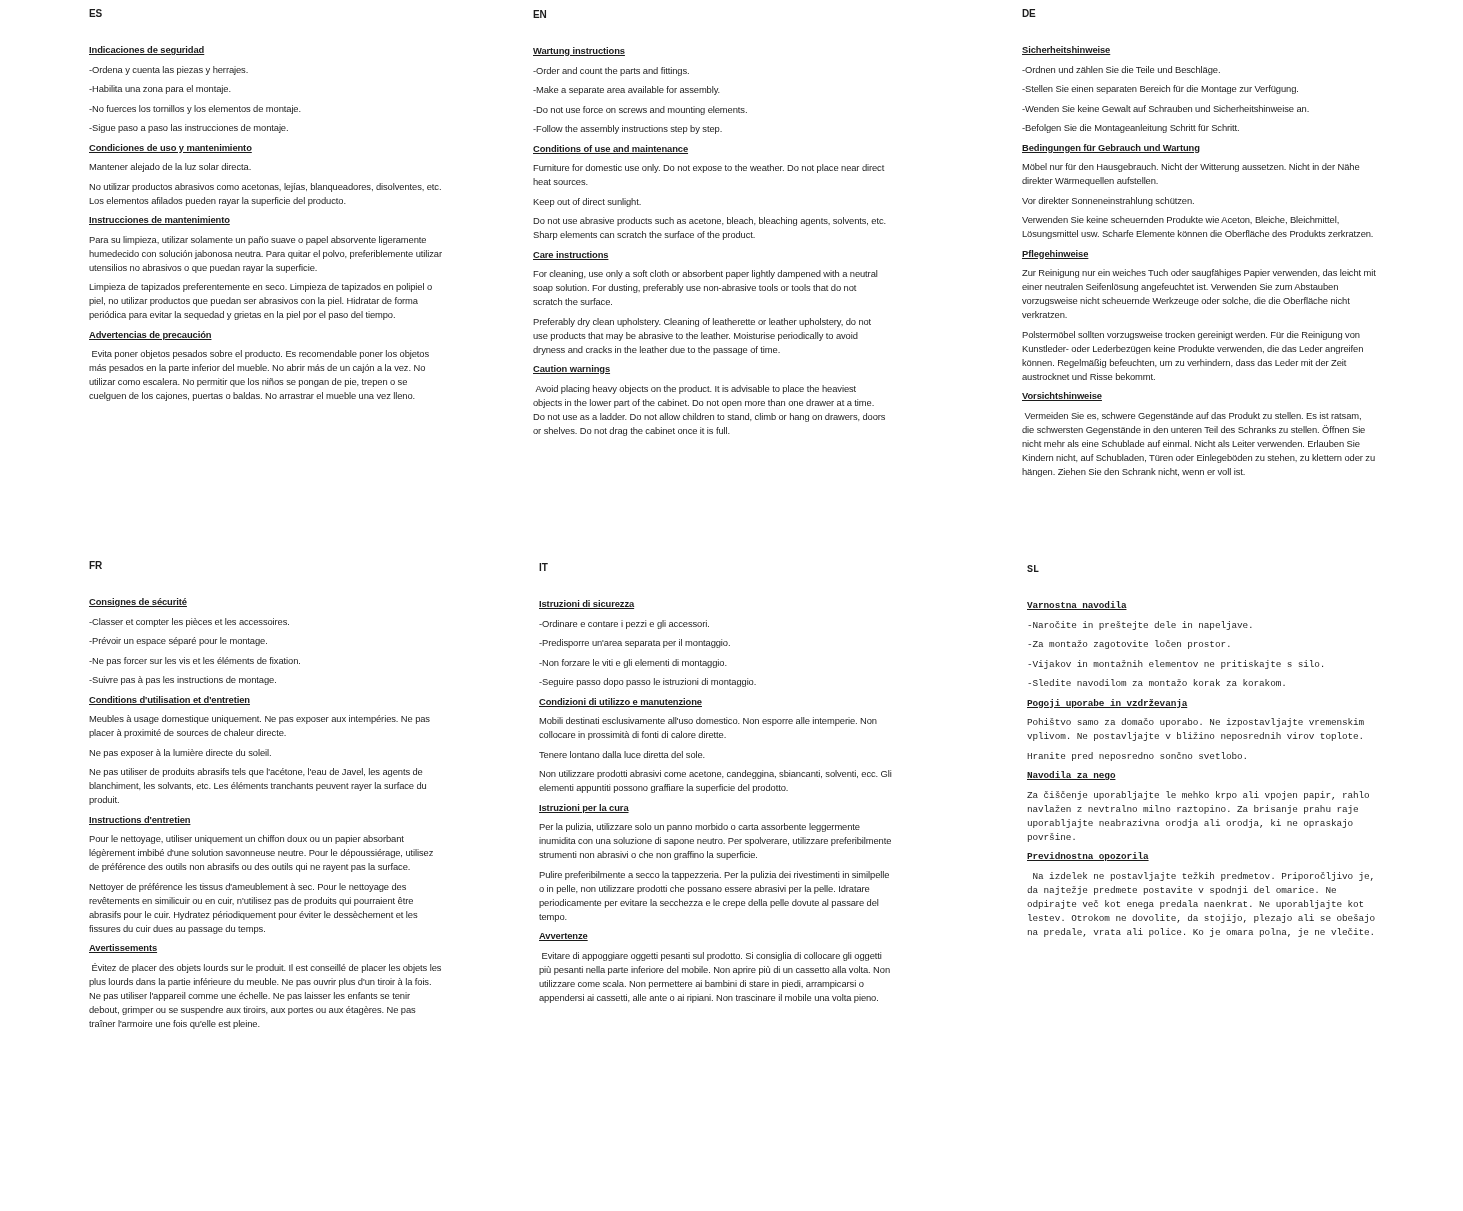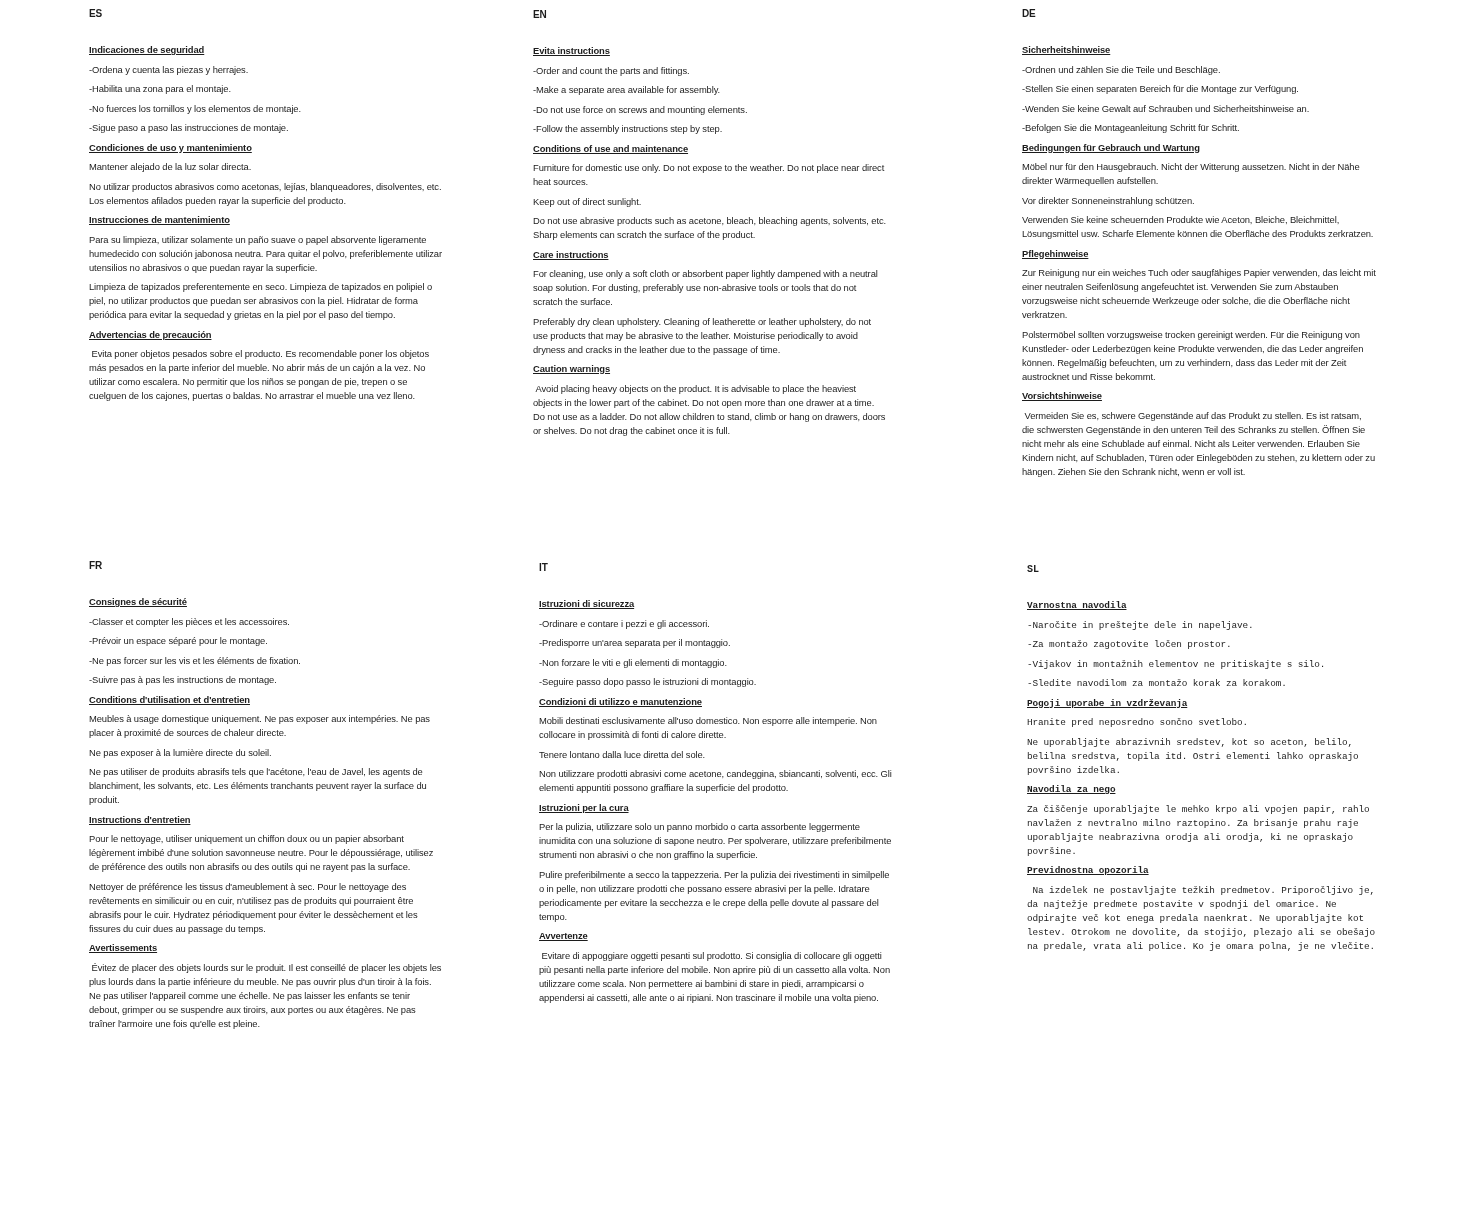--- a/index.html
+++ b/index.html
@@ -68,21 +68,21 @@
         <p class="para">Para su limpieza, utilizar solamente un paño suave o papel absorvente ligeramente humedecido con solución jabonosa neutra. Para quitar el polvo, preferiblemente utilizar utensilios no abrasivos o que puedan rayar la superficie.</p>
         <p class="para">Limpieza de tapizados preferentemente en seco. Limpieza de tapizados en polipiel o piel, no utilizar productos que puedan ser abrasivos con la piel. Hidratar de forma periódica para evitar la sequedad y grietas en la piel por el paso del tiempo.</p>
         <h3 class="heading">Advertencias de precaución</h3>
         <p class="para"> Evita poner objetos pesados sobre el producto. Es recomendable poner los objetos más pesados en la parte inferior del mueble. No abrir más de un cajón a la vez. No utilizar como escalera. No permitir que los niños se pongan de pie, trepen o se cuelguen de los cajones, puertas o baldas. No arrastrar el mueble una vez lleno.</p>
       </div>
   </section>
 
   <section class="col sec-en">
     <div class="lang-label">EN</div>
     <div class="blocks">
-        <h3 class="heading">Evita instructions</h3>
+        <h3 class="heading">Wartung instructions</h3>
         <p class="para">-Order and count the parts and fittings.</p>
         <p class="para">-Make a separate area available for assembly.</p>
         <p class="para">-Do not use force on screws and mounting elements.</p>
         <p class="para">-Follow the assembly instructions step by step.</p>
         <h3 class="heading">Conditions of use and maintenance</h3>
         <p class="para">Furniture for domestic use only. Do not expose to the weather. Do not place near direct heat sources.</p>
         <p class="para">Keep out of direct sunlight.</p>
         <p class="para">Do not use abrasive products such as acetone, bleach, bleaching agents, solvents, etc. Sharp elements can scratch the surface of the product.</p>
         <h3 class="heading">Care instructions</h3>
         <p class="para">For cleaning, use only a soft cloth or absorbent paper lightly dampened with a neutral soap solution. For dusting, preferably use non-abrasive tools or tools that do not scratch the surface.</p>
@@ -154,22 +154,22 @@
 
   <section class="col sec-sl">
     <div class="lang-label">SL</div>
     <div class="blocks">
         <h3 class="heading">Varnostna navodila</h3>
         <p class="para">-Naročite in preštejte dele in napeljave.</p>
         <p class="para">-Za montažo zagotovite ločen prostor.</p>
         <p class="para">-Vijakov in montažnih elementov ne pritiskajte s silo.</p>
         <p class="para">-Sledite navodilom za montažo korak za korakom.</p>
         <h3 class="heading">Pogoji uporabe in vzdrževanja</h3>
+        <p class="para">Pohištvo samo za domačo uporabo. Ne izpostavljajte vremenskim vplivom. Ne postavljajte v bližino neposrednih virov toplote.</p>
         <p class="para">Hranite pred neposredno sončno svetlobo.</p>
-        <p class="para">Ne uporabljajte abrazivnih sredstev, kot so aceton, belilo, belilna sredstva, topila itd. Ostri elementi lahko opraskajo površino izdelka.</p>
         <h3 class="heading">Navodila za nego</h3>
         <p class="para">Za čiščenje uporabljajte le mehko krpo ali vpojen papir, rahlo navlažen z nevtralno milno raztopino. Za brisanje prahu raje uporabljajte neabrazivna orodja ali orodja, ki ne opraskajo površine.</p>
         <h3 class="heading">Previdnostna opozorila</h3>
         <p class="para"> Na izdelek ne postavljajte težkih predmetov. Priporočljivo je, da najtežje predmete postavite v spodnji del omarice. Ne odpirajte več kot enega predala naenkrat. Ne uporabljajte kot lestev. Otrokom ne dovolite, da stojijo, plezajo ali se obešajo na predale, vrata ali police. Ko je omara polna, je ne vlečite.</p>
       </div>
   </section>
 
 </div>
 
 </body></html>

